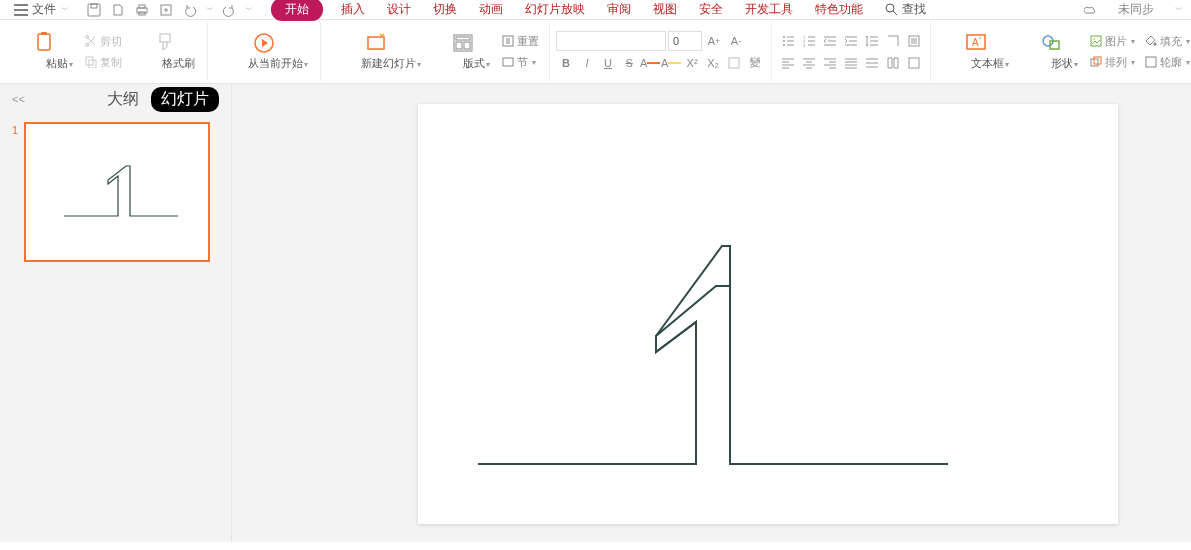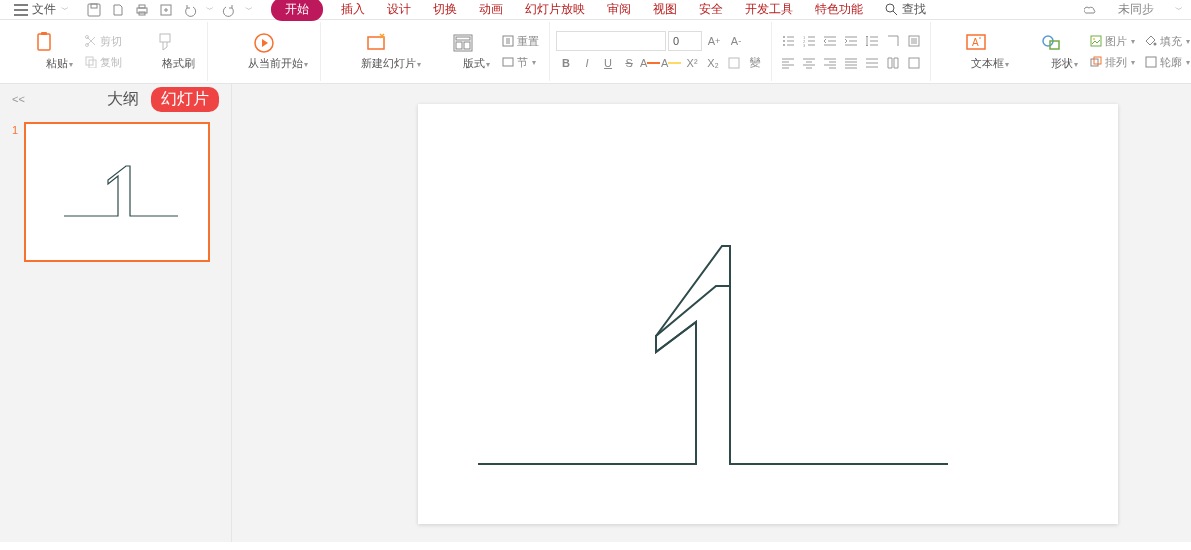--- a/index.html
+++ b/index.html
@@ -32,21 +32,21 @@
   .icobtn { width:20px; height:20px; display:flex; align-items:center; justify-content:center; cursor:pointer; color:#888; font-size:11px; }
   .icorow { display:flex; gap:1px; }
   .caret { font-size: 8px; margin-left: 1px; color:#999; }
 
   
   .workspace { display:flex; height: calc(550px - 28px - 64px); }
   .sidepanel { width: 232px; background:#f3f3f3; border-right:1px solid #e5e5e5; display:flex; flex-direction:column; }
   .sidetabs { height:30px; display:flex; align-items:center; gap:12px; padding:0 12px; }
   .sidetabs .collapse { color:#999; cursor:pointer; font-size:11px; }
   .sidetabs .t { cursor:pointer; color:#555; font-size:16px; }
-  .sidetabs .t.active { background:#ef4444; color:#fff; border-radius:10px; padding:2px 10px; }
+  .sidetabs .t.active { background:#000000; color:#fff; border-radius:10px; padding:2px 10px; }
   .thumbwrap { padding:8px 12px; display:flex; gap:6px; }
   .thumbnum { color:#f7722f; font-size:11px; padding-top:2px; }
   .thumb { width:186px; height:140px; background:#fff; border:2px solid #f7722f; position:relative; cursor:pointer; }
   .thumb svg { position:absolute; left:0; top:0; }
   .canvasarea { flex:1; background:#f3f3f3; overflow:hidden; position:relative; }
   .slide { position:absolute; left:186px; top:20px; width:700px; height:420px; background:#fff; box-shadow:0 1px 4px rgba(0,0,0,0.15); }
   .slide svg { position:absolute; left:0; top:0; }
 </style>
 </head>
 <body>

